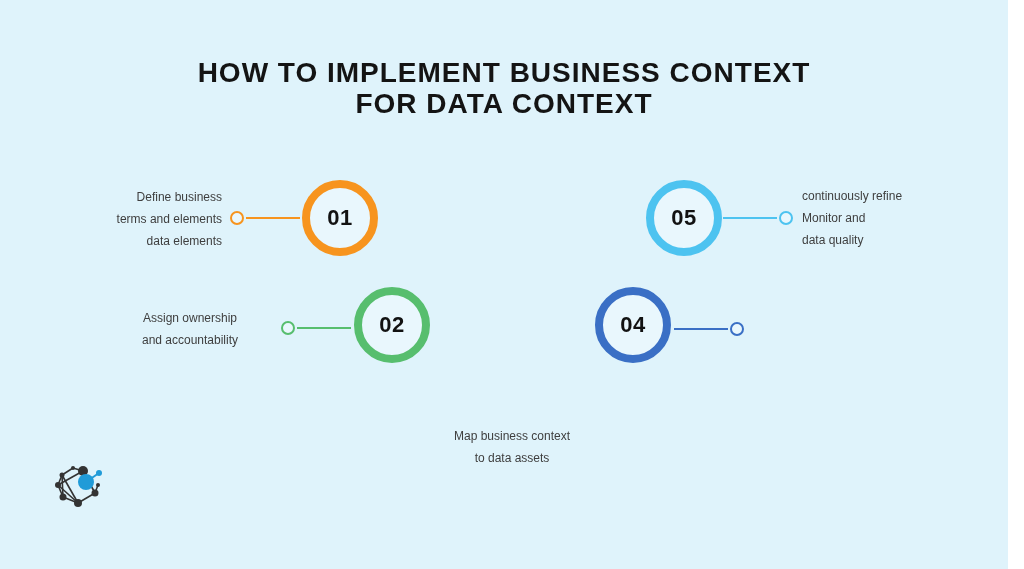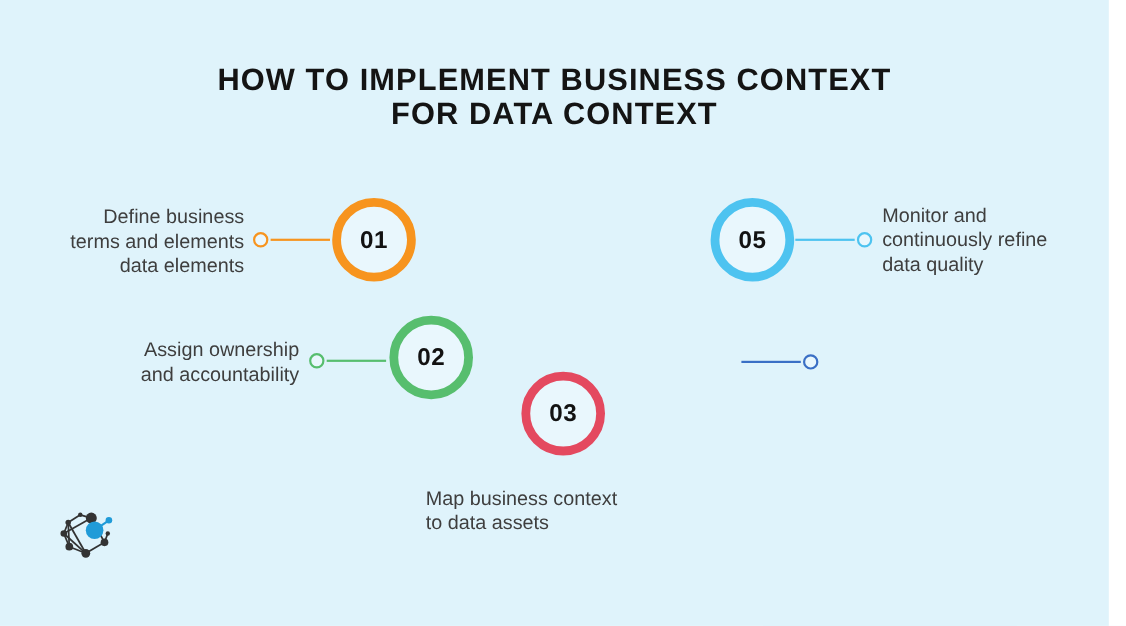--- a/index.html
+++ b/index.html
@@ -27,25 +27,25 @@
   .num { font-size:22px; font-weight:bold; color:#121212; letter-spacing:0.5px; }
 
   #circle-1 { left:302px; top:180px; }
   #circle-2 { left:354px; top:287px;justify-content:center; }
   #circle-3 { left:474px; top:338px; }
   #circle-4 { left:595px; top:287px; }
   #circle-5 { left:646px; top:180px; }
 
   .label {
     position:absolute;
-    font-size:18px; line-height:22px; color:#3E3E3E;
+    font-size:12px; line-height:22px; color:#3E3E3E;
   }
   #label-1 { left:58px;  top:186px; width:164px; text-align:right; }
-  #label-2 { left:108px; top:307px; width:164px; text-align:right; }
-  #label-3 { left:387px; top:442px; width:250px; text-align:left; }
+  #label-2 { left:108px; top:307px; width:164px; text-align:center; }
+  #label-3 { left:387px; top:425px; width:250px; text-align:center; }
   #label-4 { left:750px; top:307px; width:230px; text-align:left; }
   #label-5 { left:802px; top:185px; width:190px; text-align:left; }
 
   .connector { position:absolute; display:flex; align-items:center; height:16px; }
   .dot {
     width:10px; height:10px; flex:none;
     border:2.5px solid #000; border-radius:50%;
     background:#E9F7FD;
   }
   .cline { height:2px; width:54px; flex:none; }
@@ -85,43 +85,43 @@
     <div>and accountability</div>
   </div>
   <div class="connector" id="conn-2">
     <span class="dot" style="border-color: rgb(87, 190, 110);"></span>
     <span class="cline gap-l" style="background-color: rgb(87, 190, 110);"></span>
   </div>
   <div class="ring" id="circle-2" style="border-color: rgb(87, 190, 110);">
     <span class="num">02</span>
   </div>
 
-  <div class="ring" id="circle-3" style="border-color: rgb(228, 73, 95);">
-    <span class="num">03</span>
-  </div>
   <div class="label" id="label-3" style="color: rgb(62, 62, 62);">
     <div>Map business context</div>
     <div>to data assets</div>
   </div>
 
+  <div class="ring" id="circle-4" style="border-color: rgb(58, 111, 197);">
+    <span class="num">04</span>
+  </div>
   <div class="connector" id="conn-4">
     <span class="cline" style="background-color: rgb(58, 111, 197);"></span>
     <span class="dot gap-l" style="border-color: rgb(58, 111, 197);"></span>
   </div>
 
   <div class="ring" id="circle-5" style="border-color: rgb(77, 195, 240);">
     <span class="num">05</span>
   </div>
   <div class="connector" id="conn-5">
     <span class="cline" style="background-color: rgb(77, 195, 240);"></span>
     <span class="dot gap-l" style="border-color: rgb(77, 195, 240);"></span>
   </div>
   <div class="label" id="label-5" style="color: rgb(62, 62, 62);">
+    <div>continuously refine</div>
     <div>Monitor and</div>
-    <div>continuously refine</div>
     <div>data quality</div>
   </div>
 
   <svg class="logo" width="58" height="60" viewBox="0 0 58 60">
     <g stroke="#333333" stroke-width="1.6" style="stroke: rgb(51, 51, 51);">
       <line x1="21" y1="16" x2="10" y2="23"></line>
       <line x1="21" y1="16" x2="31" y2="19"></line>
       <line x1="10" y1="23" x2="6" y2="33"></line>
       <line x1="10" y1="23" x2="11" y2="45"></line>
       <line x1="6" y1="33" x2="11" y2="45"></line>

